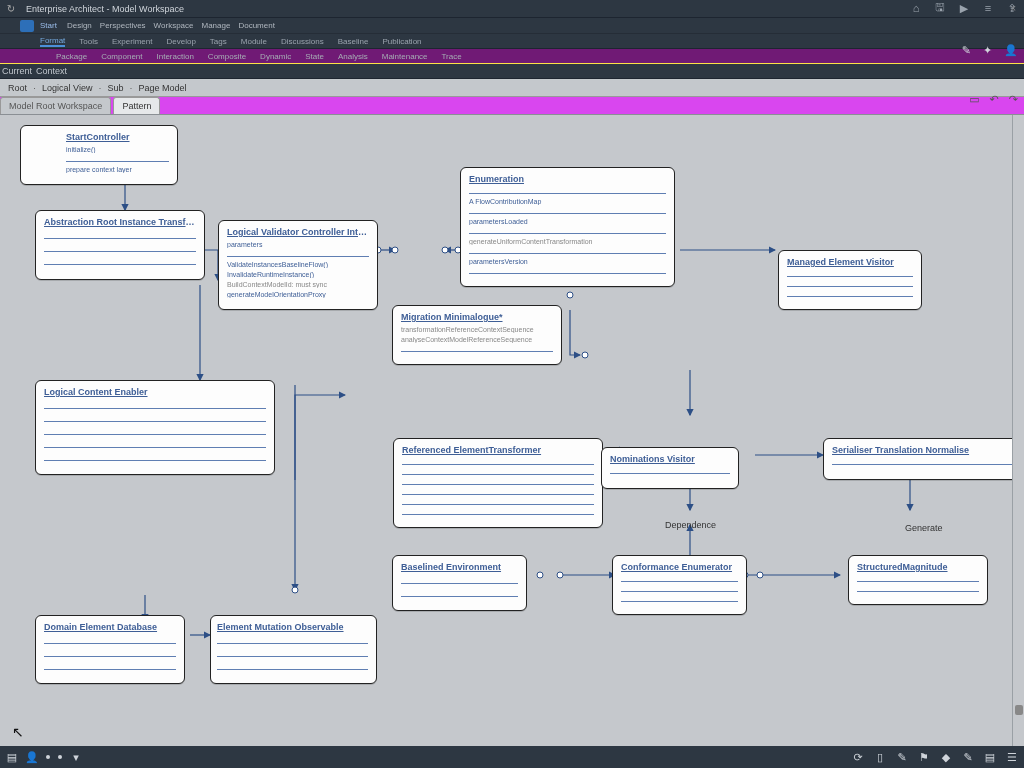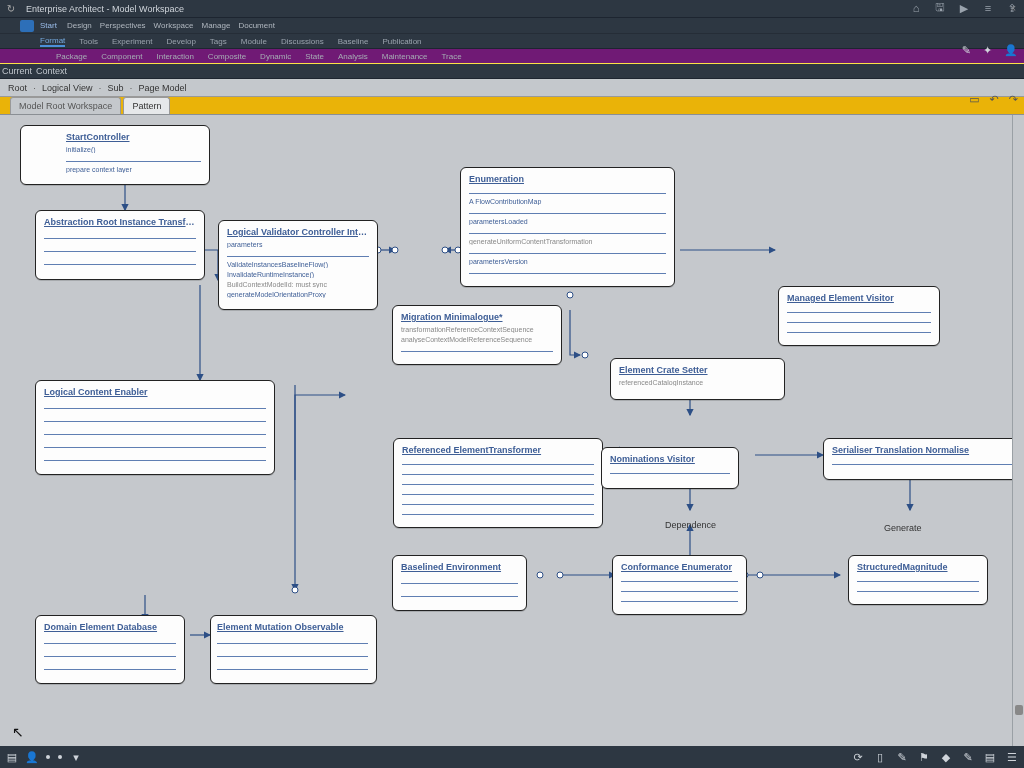--- a/index.html
+++ b/index.html
@@ -35,21 +35,21 @@
 
 .context{height:15px;background:#2d3742;display:flex;align-items:center;padding-left:2px;border-bottom:1px solid #1d2530;}
 .context .lbl{color:#bfc5cc;font-size:9px;margin-right:4px;}
 
 
 .pathbar{height:18px;background:#c4c8cc;color:#333;display:flex;align-items:center;padding:0 8px;font-size:9px;border-bottom:1px solid #999;}
 .pathbar .sep{margin:0 6px;color:#555;}
 .pathbar-icons{position:absolute;right:6px;top:93px;display:flex;gap:10px;color:#555;font-size:11px;}
 
 
-.tabstrip{height:18px;background:#eab308;display:flex;align-items:flex-end;padding-left:10px;border-bottom:1px solid #8a8f94;}
+.tabstrip{height:18px;background:#d946ef;display:flex;align-items:flex-end;border-bottom:1px solid #8a8f94;}
 .tabstrip .doctab{background:#e6e8ea;color:#333;font-size:9px;padding:3px 8px;border:1px solid #999;border-bottom:none;border-radius:3px 3px 0 0;margin-right:2px;}
 .tabstrip .doctab.inactive{background:#c4c8cc;color:#555;}
 
 
 .canvas{position:absolute;left:0;top:115px;right:0;bottom:22px;background:#c5c8cc;overflow:hidden;}
 .canvas svg.wires{position:absolute;inset:0;width:100%;height:100%;}
 .node{position:absolute;background:#fdfdfd;border:1px solid #222;border-radius:6px;padding:6px 8px 8px 8px;box-shadow:0 1px 0 rgba(0,0,0,0.15);}
 .node .ntitle{color:#3e5e96;font-size:9px;font-weight:600;text-decoration:underline;margin-bottom:4px;white-space:nowrap;overflow:hidden;text-overflow:ellipsis;}
 .node .row{height:6px;border-bottom:1px solid #5f7eb2;margin-bottom:4px;}
 .node .row8{height:8px;border-bottom:1px solid #5f7eb2;margin-bottom:5px;}
@@ -192,21 +192,21 @@
         <circle cx="585" cy="240" r="3"></circle>
       <circle cx="295" cy="475" r="3"></circle>
       <circle cx="560" cy="460" r="3"></circle>
         <circle cx="540" cy="460" r="3"></circle>
       <circle cx="745" cy="460" r="3"></circle>
         <circle cx="760" cy="460" r="3"></circle>
       <circle cx="575" cy="335" r="3"></circle>
     </g>
   </svg>
 
-  <div class="node" style="left:20px;top:10px;width:190px;padding-left:45px;">
+  <div class="node" style="left:20px;top:10px;width:158px;padding-left:45px;">
     <div class="ntitle">StartController</div>
     <div class="txt">initialize()</div>
     <div class="row"></div>
     <div class="txt">prepare context layer</div>
   </div>
 
   <div class="node" style="left:35px;top:95px;width:170px;height:70px;">
     <div class="ntitle">Abstraction Root Instance Transformation</div>
     <div class="row8"></div>
       <div class="row8"></div>
@@ -237,26 +237,22 @@
     <div class="txt">A FlowContributionMap</div>
     <div class="row"></div>
     <div class="txt">parametersLoaded</div>
     <div class="row"></div>
     <div class="txtg">generateUniformContentTransformation</div>
     <div class="row"></div>
     <div class="txt">parametersVersion</div>
     <div class="row"></div>
   </div>
 
-  <div class="node" style="left:610px;top:243px;width:175px;height:42px;">
-    <div class="ntitle">Element Crate Setter</div>
-    <div class="txtg">referencedCatalogInstance</div>
-  </div>
-
-  <div class="node" style="left:778px;top:135px;width:162px;margin-top:36px;">
+
+  <div class="node" style="left:778px;top:135px;width:144px;">
     <div class="ntitle">Managed Element Visitor</div>
     <div class="row"></div>
       <div class="row"></div>
       <div class="row"></div>
   </div>
 
   <div class="node" style="left:35px;top:265px;width:240px;">
     <div class="ntitle">Logical Content Enabler</div>
     <div class="row8"></div>
       <div class="row8"></div>
@@ -312,21 +308,21 @@
   </div>
 
   <div class="node" style="left:210px;top:500px;width:167px;padding-left:6px;">
     <div class="ntitle">Element Mutation Observable</div>
     <div class="row8"></div>
       <div class="row8"></div>
       <div class="row8"></div>
   </div>
 
   <div class="label-free" style="left:665px;top:405px;">Dependence</div>
-  <div class="label-free" style="left:884px;top:408px;">Generate</div>
+  <div class="label-free" style="left:905px;top:408px;">Generate</div>
 
   <span class="corner-a" style="position:absolute;right:4px;bottom:6px;">A</span>
 </div>
 
 <div class="vscroll">
     <div class="thumb"></div>
   </div>
 <span class="cursor">↖</span>
 
 <div class="status">

